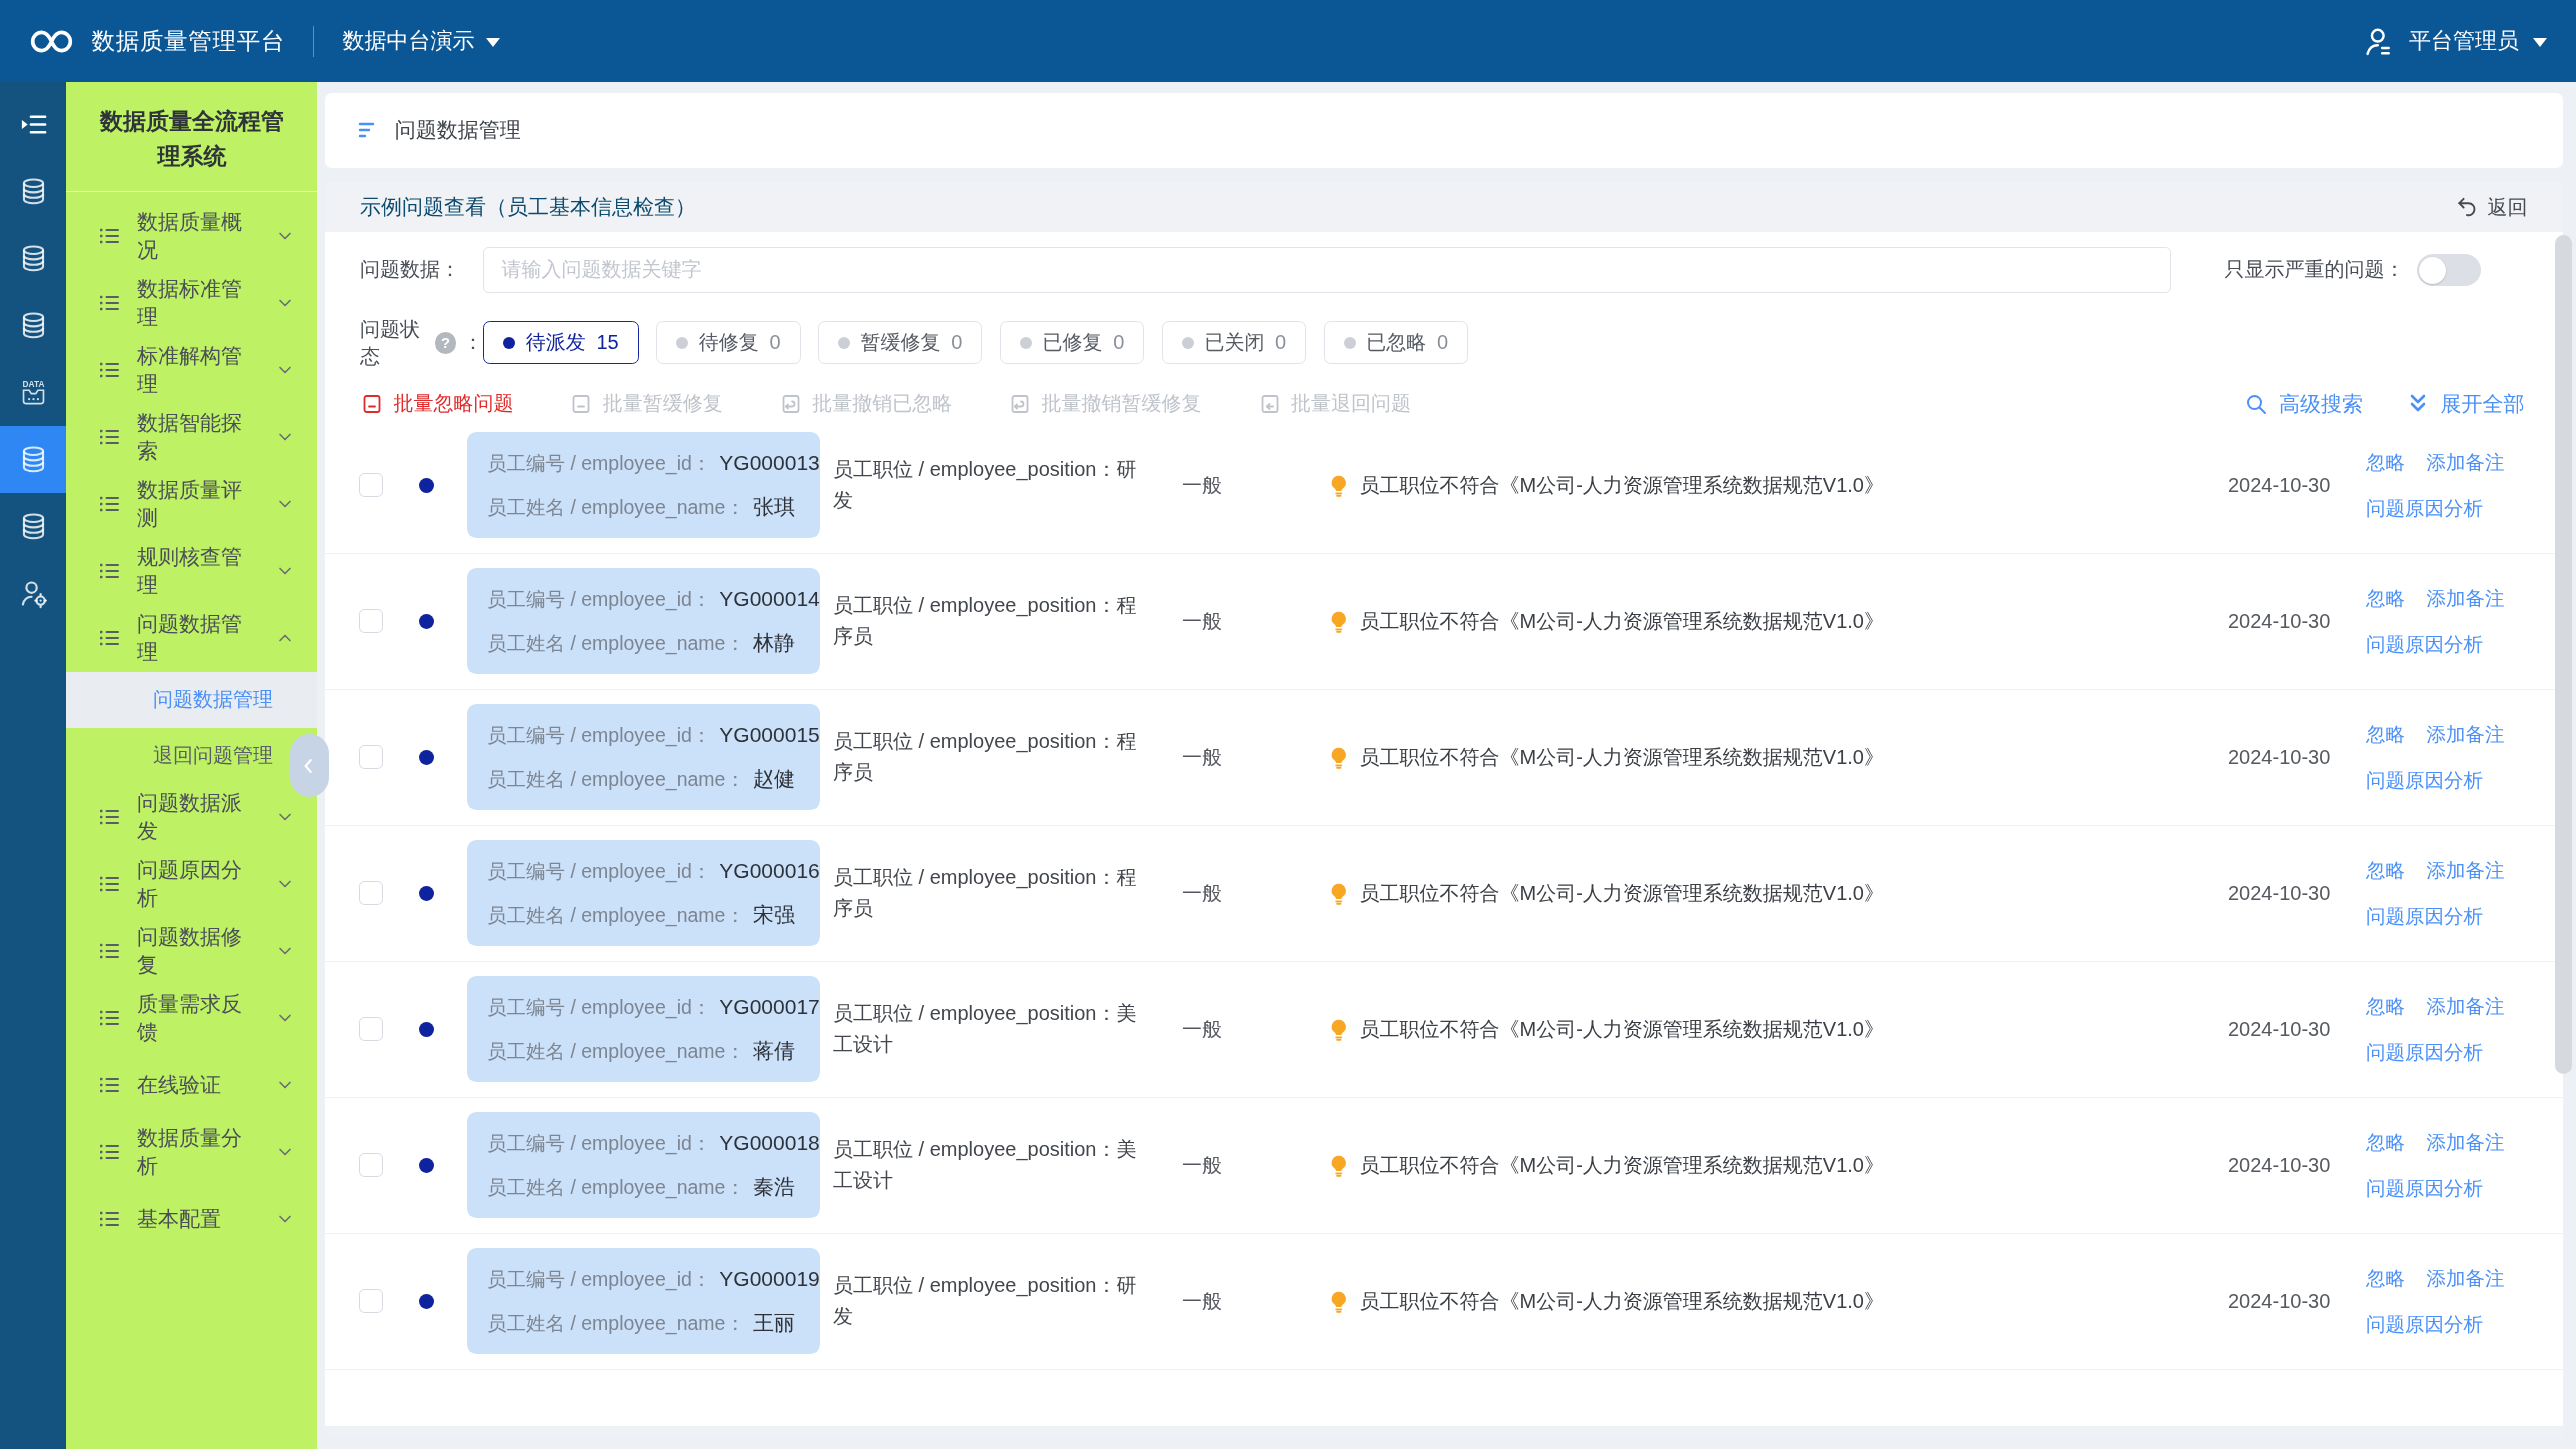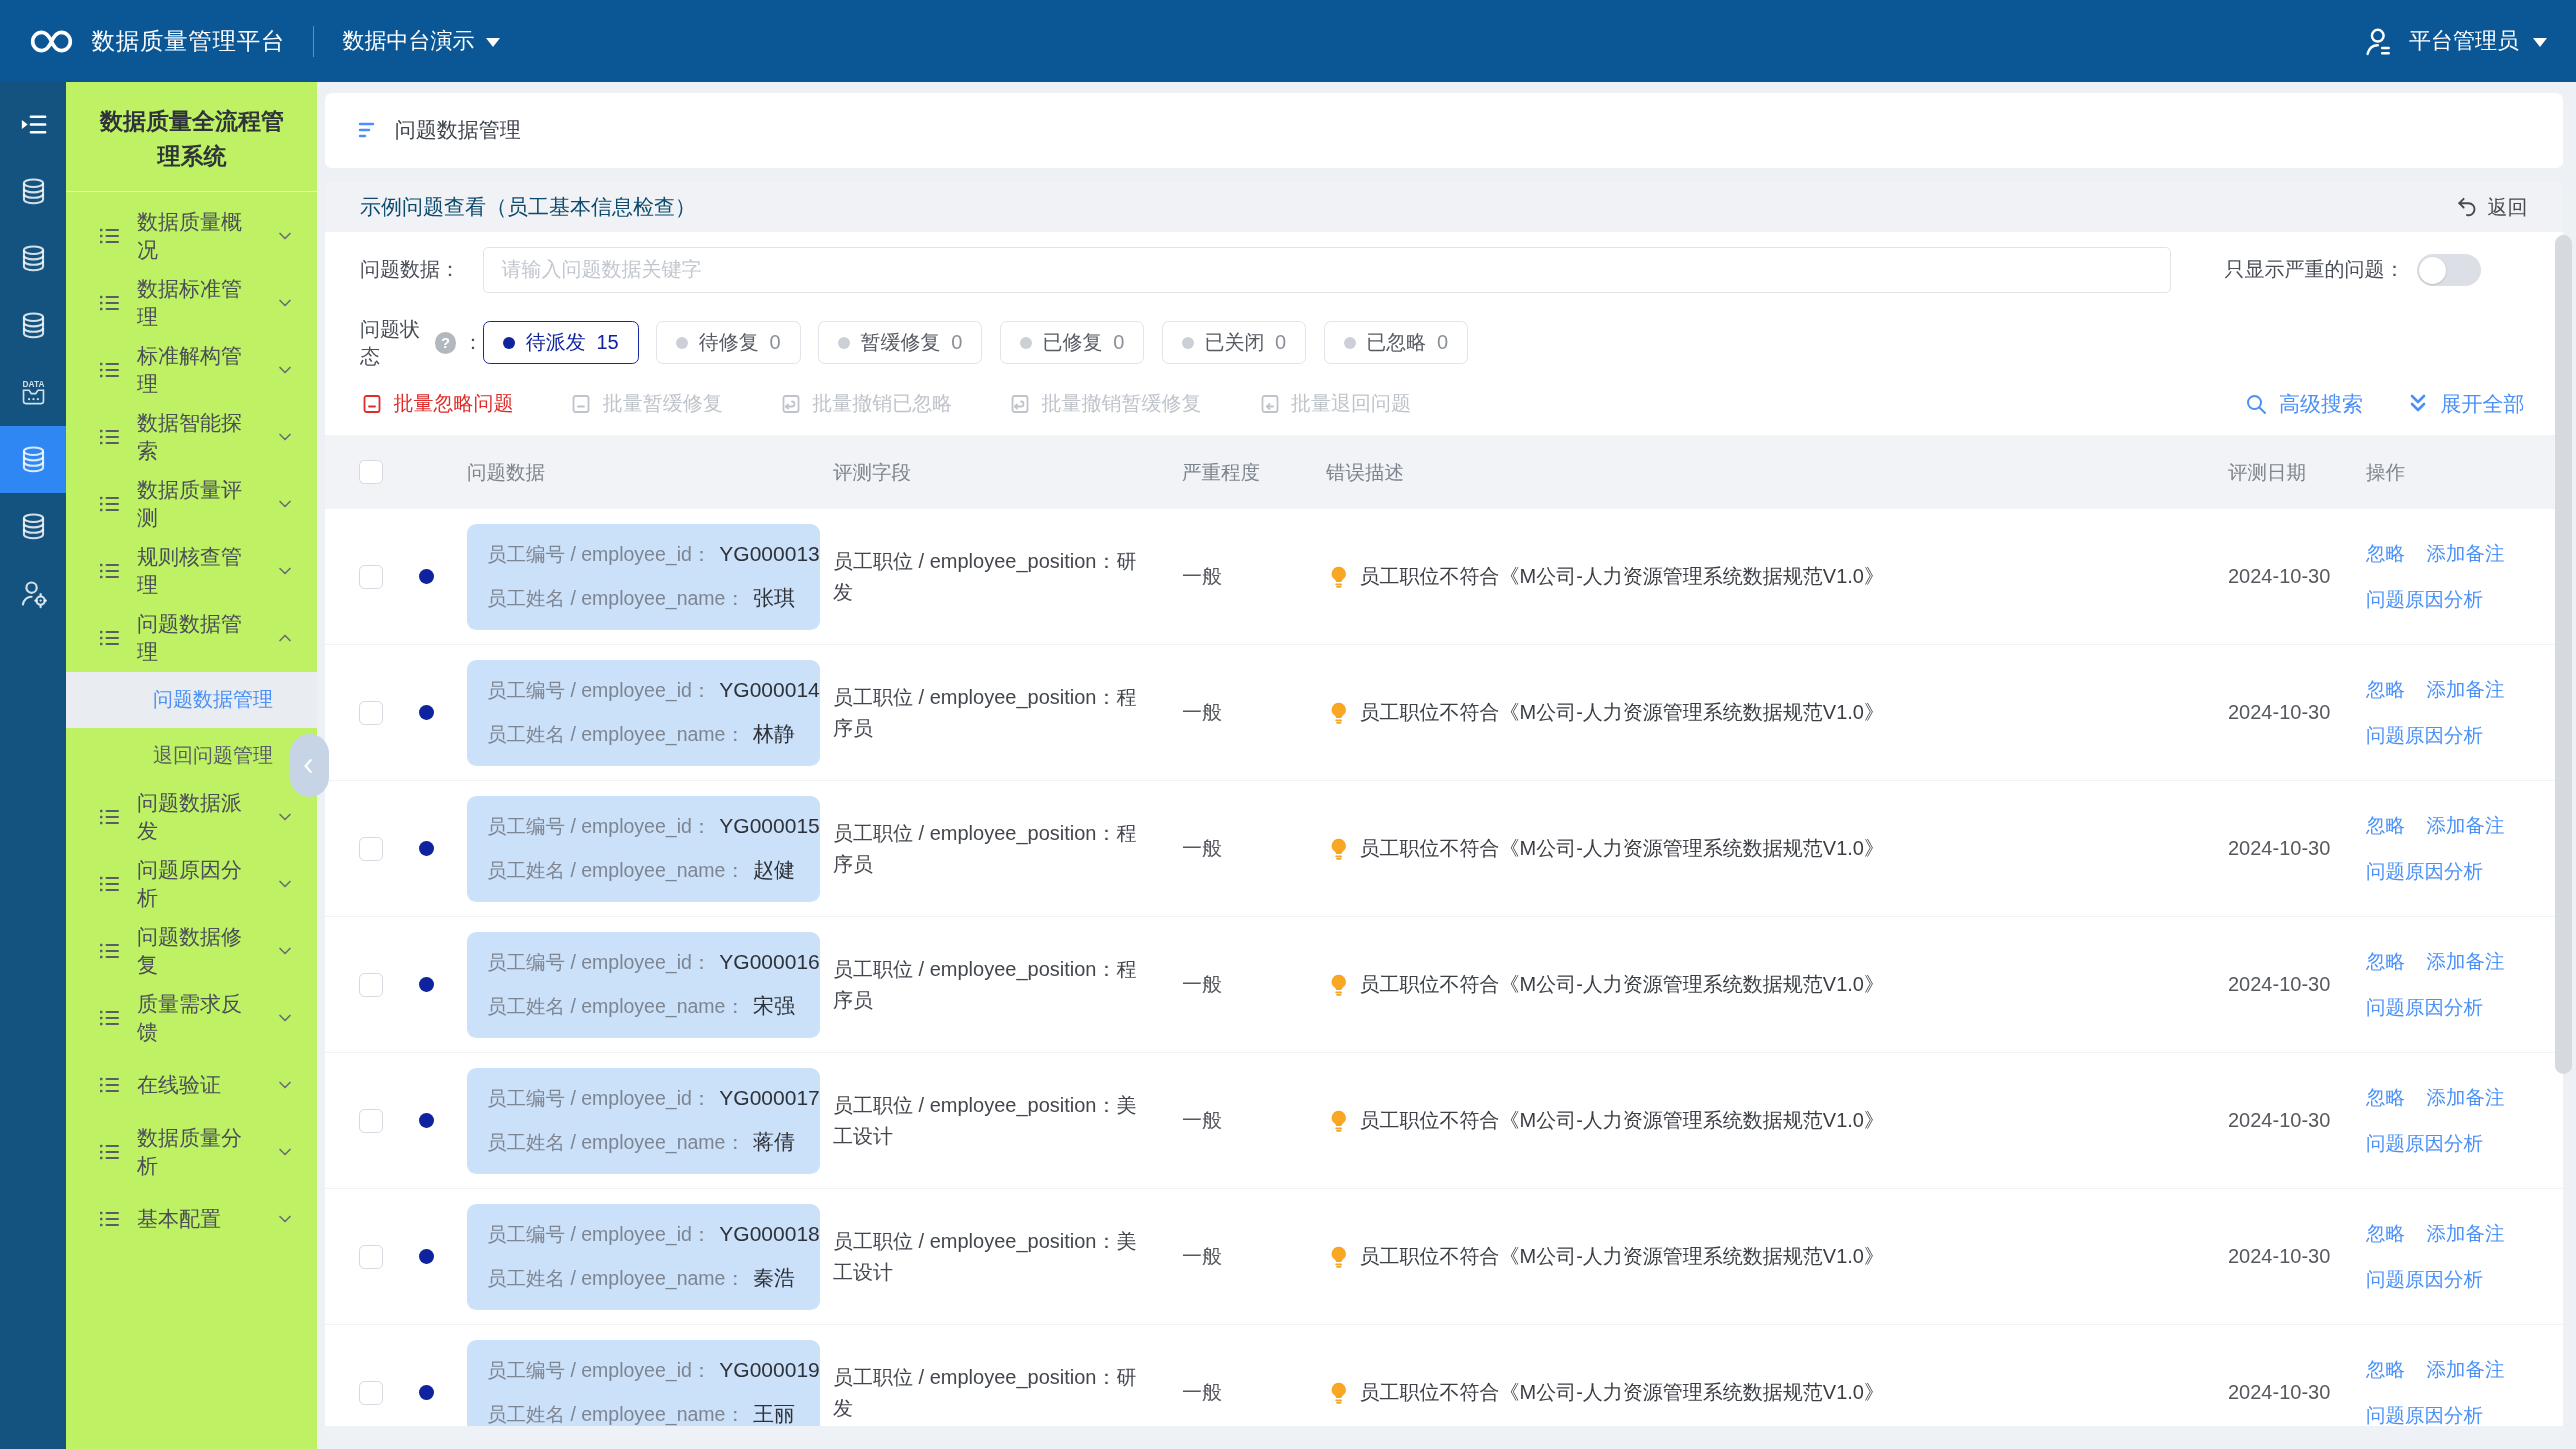--- a/index.html
+++ b/index.html
@@ -517,30 +517,20 @@
           <span class="tool-link">
             <svg viewBox="0 0 24 24" fill="none" stroke="#4a90f7" stroke-width="2.6" stroke-linecap="round" stroke-linejoin="round">
               <polyline points="6,4 12,10 18,4"></polyline>
                 <polyline points="6,12 12,18 18,12"></polyline>
             </svg>
             <span>展开全部</span>
           </span>
         </span>
       </div>
 
-      <div class="thead grid-cols">
-        <span class="checkbox"></span>
-        <span></span>
-        <span>问题数据</span>
-        <span>评测字段</span>
-        <span>严重程度</span>
-        <span>错误描述</span>
-        <span>评测日期</span>
-        <span>操作</span>
-      </div>
 
       <div>
           <div class="trow grid-cols">
     <span class="checkbox"></span>
     <span class="row-dot"></span>
     <div class="databox">
       <div class="dline">
                 <span class="dlabel">员工编号 / employee_id：</span>
                 <span class="dvalue">YG000013</span>
               </div>

